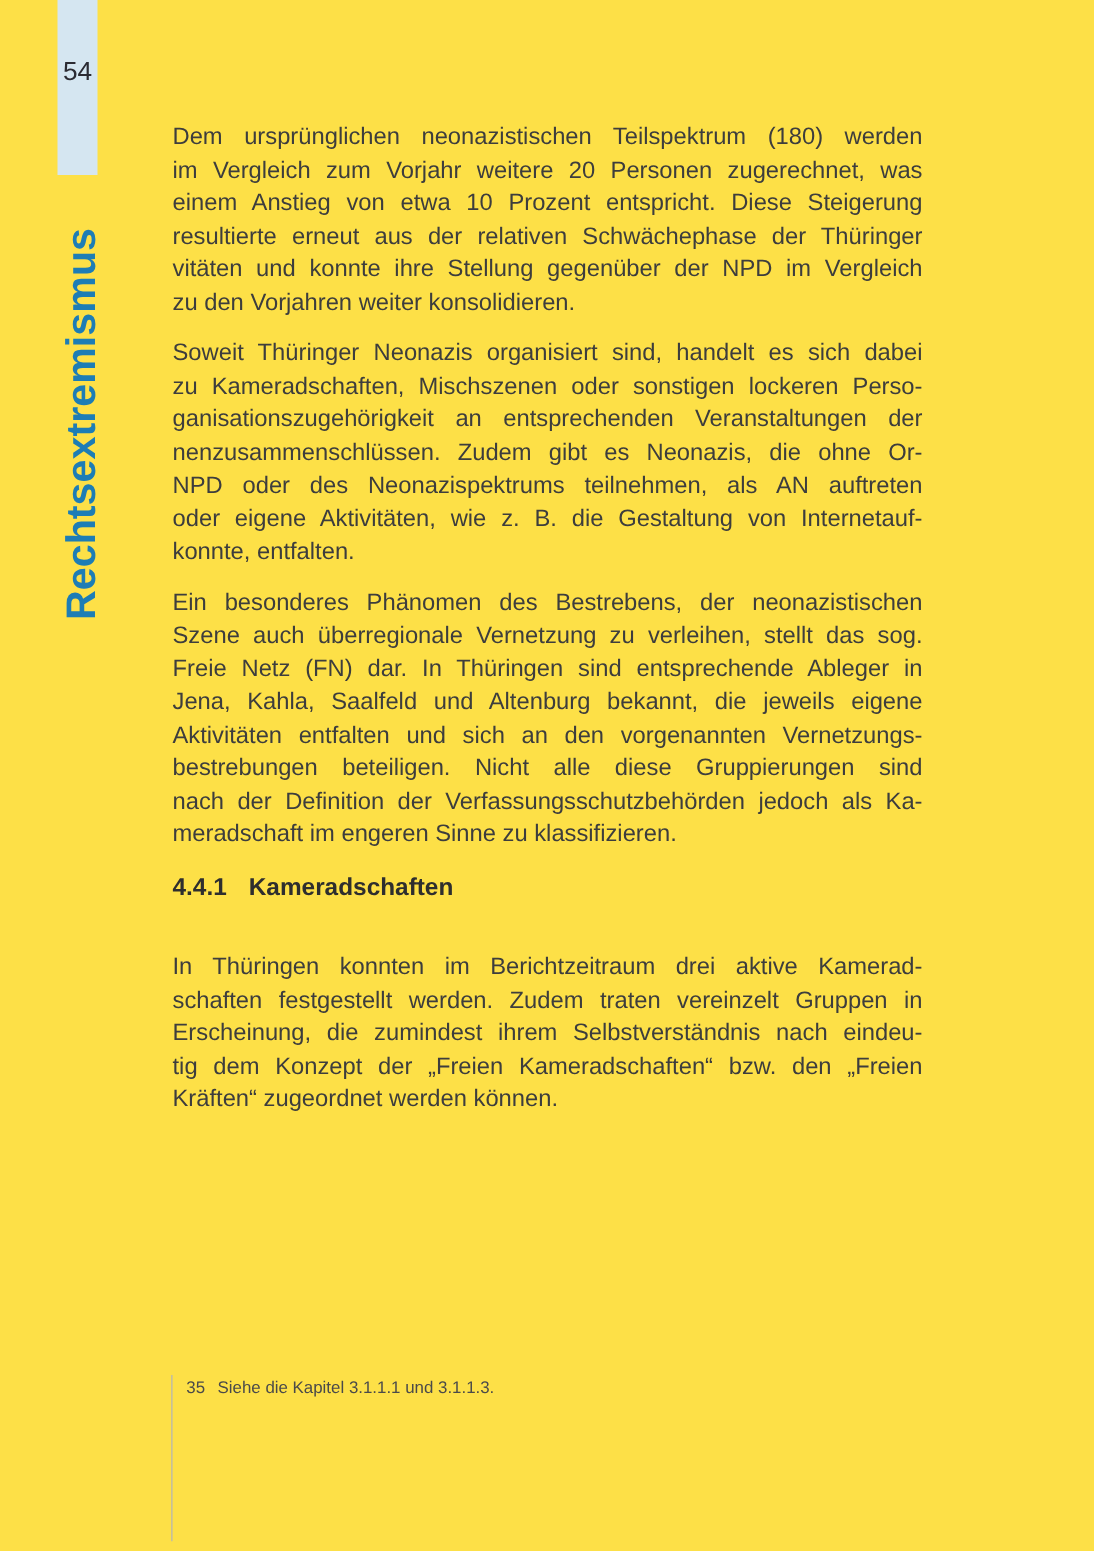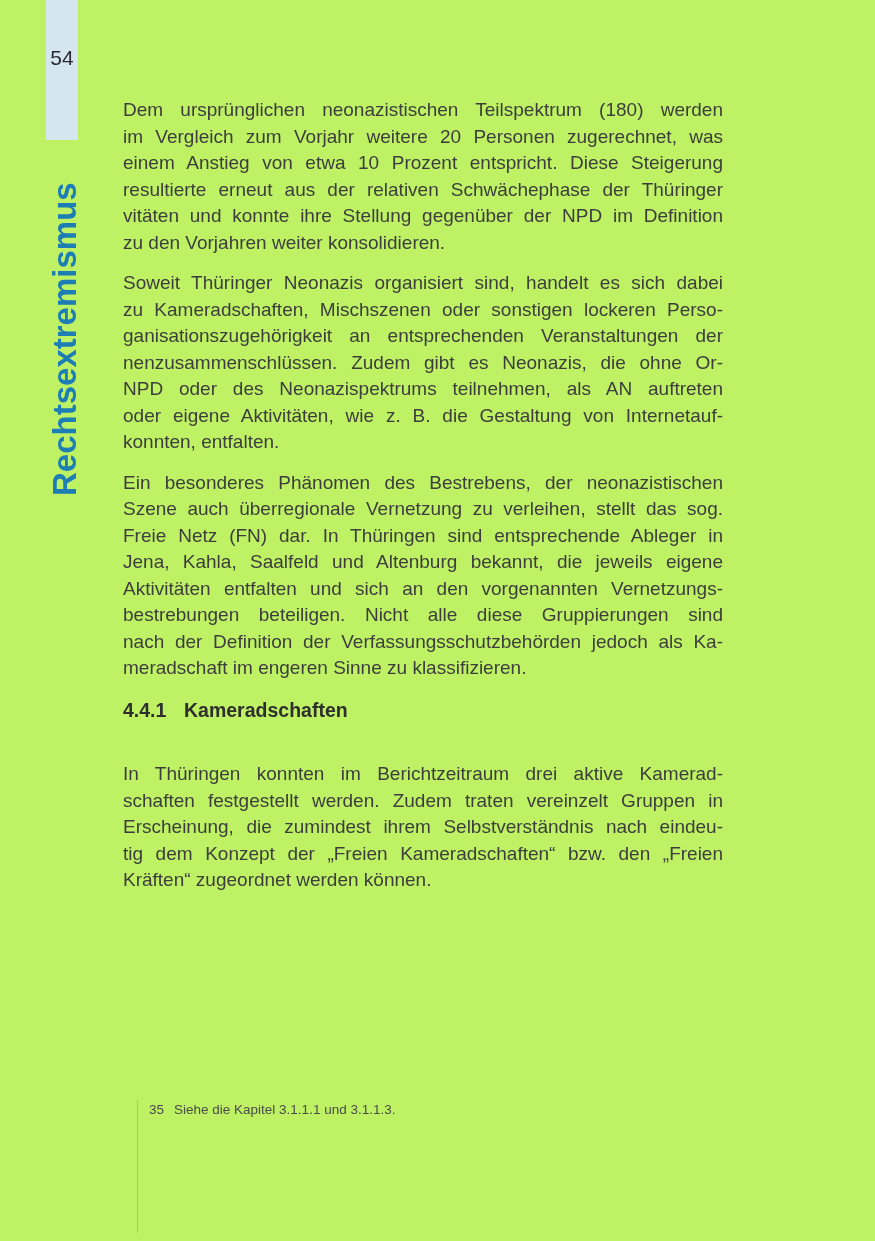--- a/index.html
+++ b/index.html
@@ -6,21 +6,21 @@
   html, body {
     margin: 0;
     padding: 0;
     background: #ffffff;
     font-family: "Liberation Sans", sans-serif;
   }
   .page {
     position: relative;
     width: 875px;
     height: 1241px;
-    background: #bef264;
+    background: #fde047;
     overflow: hidden;
   }
 
   
   .page-number-band {
     position: absolute;
     left: 46px;
     top: 0;
     width: 32px;
     height: 140px;
@@ -47,21 +47,21 @@
     line-height: 1;
     font-weight: bold;
     color: #1d7db5;
     white-space: nowrap;
     letter-spacing: 0px;
   }
 
   
   .body-text {
     position: absolute;
-    left: 123px;
+    left: 138px;
     top: 97px;
     width: 600px;
     color: #3d3d3d;
     font-size: 19px;
     line-height: 26.5px;
   }
   .para { margin: 0 0 14px 0; }
   .line {
     text-align: justify;
     text-align-last: justify;
@@ -112,32 +112,32 @@
 
   <div class="sidebar-title">Rechtsextremismus</div>
 
   <div class="body-text">
 
     <div class="para">
       <div class="line">Dem ursprünglichen neonazistischen Teilspektrum (180) werden</div>
       <div class="line">im Vergleich zum Vorjahr weitere 20 Personen zugerechnet, was</div>
       <div class="line">einem Anstieg von etwa 10 Prozent entspricht. Diese Steigerung</div>
       <div class="line">resultierte erneut aus der relativen Schwächephase der Thüringer</div>
-      <div class="line">vitäten und konnte ihre Stellung gegenüber der NPD im Definition</div>
+      <div class="line">vitäten und konnte ihre Stellung gegenüber der NPD im Vergleich</div>
       <div class="line last">zu den Vorjahren weiter konsolidieren.</div>
     </div>
 
     <div class="para">
       <div class="line">Soweit Thüringer Neonazis organisiert sind, handelt es sich dabei</div>
       <div class="line">zu Kameradschaften, Mischszenen oder sonstigen lockeren Perso-</div>
       <div class="line">ganisationszugehörigkeit an entsprechenden Veranstaltungen der</div>
       <div class="line">nenzusammenschlüssen. Zudem gibt es Neonazis, die ohne Or-</div>
       <div class="line">NPD oder des Neonazispektrums teilnehmen, als AN auftreten</div>
       <div class="line">oder eigene Aktivitäten, wie z. B. die Gestaltung von Internetauf-</div>
-      <div class="line last">konnten, entfalten.</div>
+      <div class="line last">konnte, entfalten.</div>
     </div>
 
     <div class="para">
       <div class="line">Ein besonderes Phänomen des Bestrebens, der neonazistischen</div>
       <div class="line">Szene auch überregionale Vernetzung zu verleihen, stellt das sog.</div>
       <div class="line">Freie Netz (FN) dar. In Thüringen sind entsprechende Ableger in</div>
       <div class="line">Jena, Kahla, Saalfeld und Altenburg bekannt, die jeweils eigene</div>
       <div class="line">Aktivitäten entfalten und sich an den vorgenannten Vernetzungs-</div>
       <div class="line">bestrebungen beteiligen. Nicht alle diese Gruppierungen sind</div>
       <div class="line">nach der Definition der Verfassungsschutzbehörden jedoch als Ka-</div>

